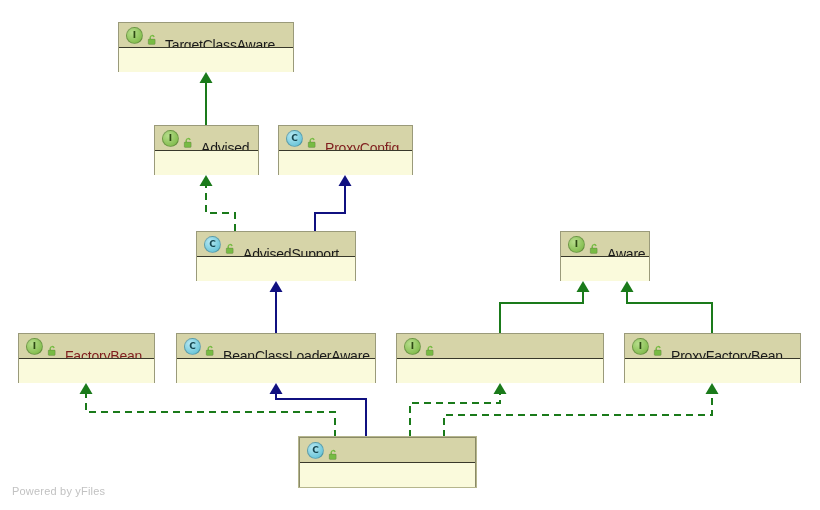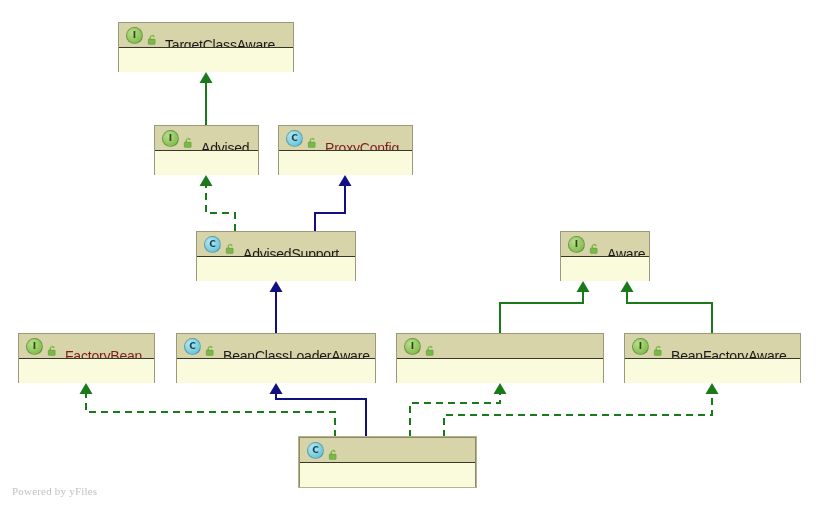--- a/index.html
+++ b/index.html
@@ -91,21 +91,21 @@
     flex: 0 0 auto;
     margin-left: 4px;
     width: 11px;
     height: 11px;
     position: relative;
   }
   .watermark {
     position: absolute;
     left: 12px;
     bottom: 13px;
-    font-family: Liberation Serif, serif;
+    font-family: Liberation Sans, sans-serif;
     font-size: 11px;
     color: #c2c2c2;
     letter-spacing: 0.2px;
     user-select: none;
   }
 </style>
 </head>
 <body>
 
 <div id="canvas">
@@ -241,21 +241,21 @@
         </div>
         <div class="node-body" style="height: 24px;"></div>
       </div>
       <div class="uml-node" style="left: 624px; top: 333px; width: 177px; height: 50px;">
         <div class="node-header">
           <span class="stereo-icon iface">I</span>
           <span class="lock-icon"><svg width="11" height="11" viewBox="0 0 11 11">
               <path d="M3.2 5.2 V3.3 A2.0 2.0 0 0 1 7.1 3.0" fill="none" stroke="#77bb44" stroke-width="1.4"></path>
               <rect x="1.2" y="5.0" width="7.0" height="5.4" rx="0.8" fill="#77bb44" stroke="rgba(0,0,0,0.25)" stroke-width="0.6"></rect>
             </svg></span>
-          <span class="node-title">BeanFactoryAware</span>
+          <span class="node-title">ProxyFactoryBean</span>
         </div>
         <div class="node-body" style="height: 24px;"></div>
       </div>
       <div class="uml-node selected" style="left: 299px; top: 437px; width: 177px; height: 50px;">
         <div class="node-header">
           <span class="stereo-icon cls">C</span>
           <span class="lock-icon"><svg width="11" height="11" viewBox="0 0 11 11">
               <path d="M3.2 5.2 V3.3 A2.0 2.0 0 0 1 7.1 3.0" fill="none" stroke="#77bb44" stroke-width="1.4"></path>
               <rect x="1.2" y="5.0" width="7.0" height="5.4" rx="0.8" fill="#77bb44" stroke="rgba(0,0,0,0.25)" stroke-width="0.6"></rect>
             </svg></span>

